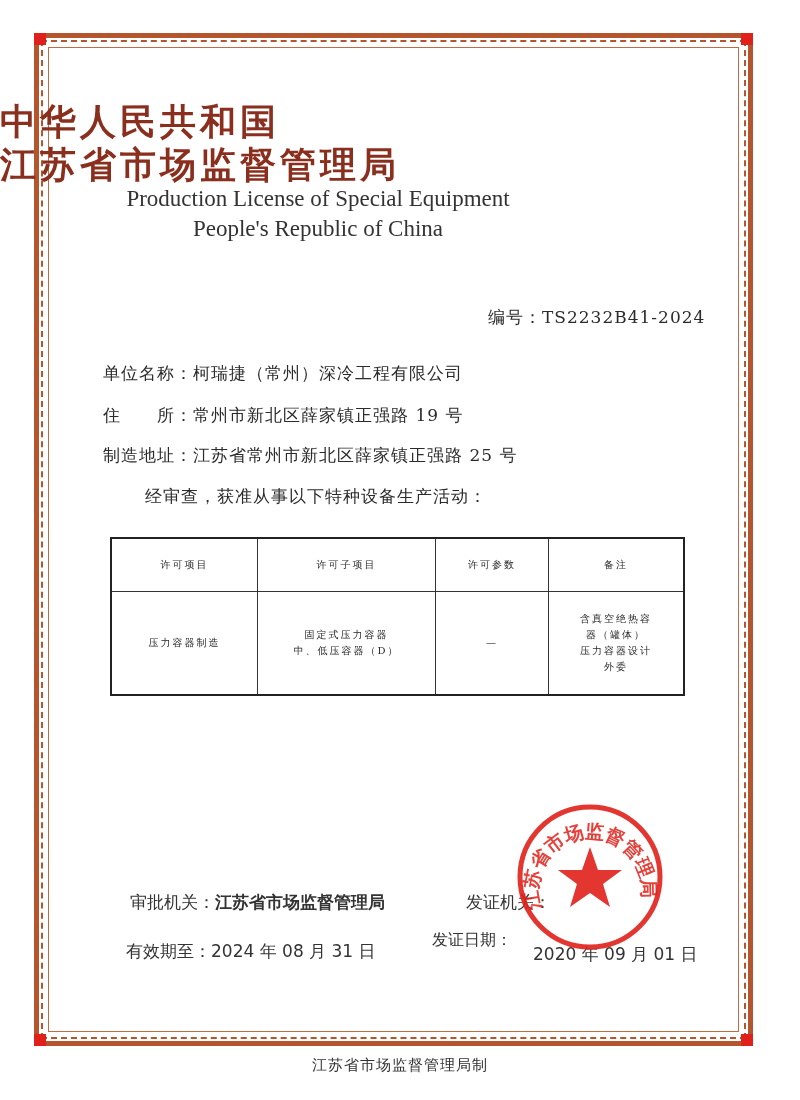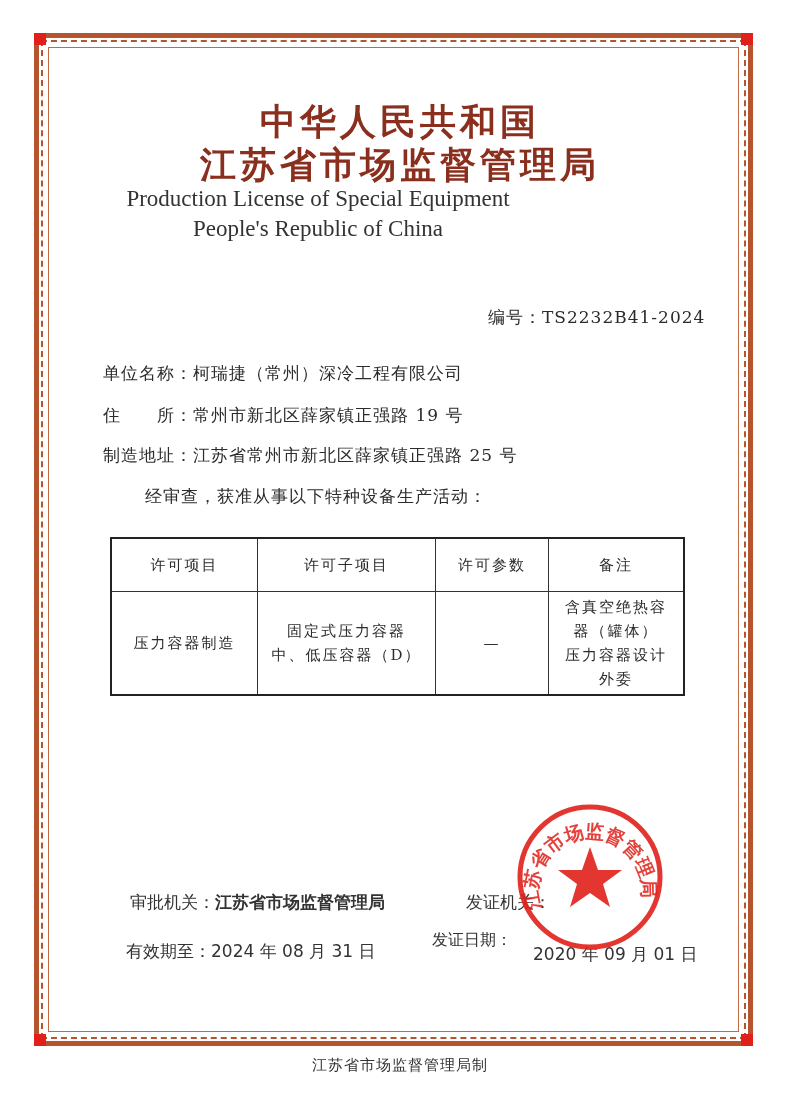--- a/index.html
+++ b/index.html
@@ -5,31 +5,31 @@
   html, body { margin:0; padding:0; }
   body { width:800px; height:1100px; background:#ffffff; position:relative; overflow:hidden;
          font-family: "DejaVu Serif", serif; color:#2a2a2a; }
   .border { position:absolute; left:34px; top:33px; width:719px; height:1013px;
             box-sizing:border-box; border:5px solid #b5552e; }
   .border::before { content:""; position:absolute; left:2px; top:2px; right:2px; bottom:2px;
             border:2px dashed #b5552e; }
   .border::after { content:""; position:absolute; left:9px; top:9px; right:9px; bottom:9px;
             border:1px solid #c26a45; }
   .corner { position:absolute; width:12px; height:12px; background:#e0201a; }
-  .title-cn { position:absolute; left:0; width:800px; text-align:center; color:#8a2e1e;
+  .title-cn { position:absolute; left:0; width:800px; text-align:left; color:#8a2e1e;
               font-family:"DejaVu Sans", sans-serif; font-weight:bold; letter-spacing:4px; }
   .title-en { position:absolute; left:0; width:636px; text-align:center; color:#333;
               font-family:"Liberation Serif", serif; font-size:23px; }
   .line { position:absolute; font-size:17px; color:#2b2b2b; white-space:nowrap; letter-spacing:1px; }
   table.lic { position:absolute; left:110px; top:537px; width:575px; border-collapse:collapse;
-              font-size:15px; color:#2b2b2b; }
+              font-size:10px; color:#2b2b2b; }
   table.lic td, table.lic th { border:1px solid #333; text-align:center; font-weight:normal; letter-spacing:2px; }
   table.lic { border:2px solid #222; }
   table.lic th { height:50px; }
-  table.lic td { height:100px; line-height:24px; }
+  table.lic td { height:100px; line-height:16px; }
   .sig { position:absolute; font-family:"DejaVu Sans", sans-serif; font-size:17px; color:#333; white-space:nowrap; }
   .stamp { position:absolute; left:515px; top:802px; width:150px; height:150px; }
   .footer { position:absolute; left:0; width:800px; top:1056px; text-align:center;
             font-family:"DejaVu Sans", sans-serif; font-size:15px; color:#333; letter-spacing:1px; }
 </style>
 </head>
 <body>
 
 <div class="border"></div>
 <div class="corner" style="left:34px;top:33px;"></div>

